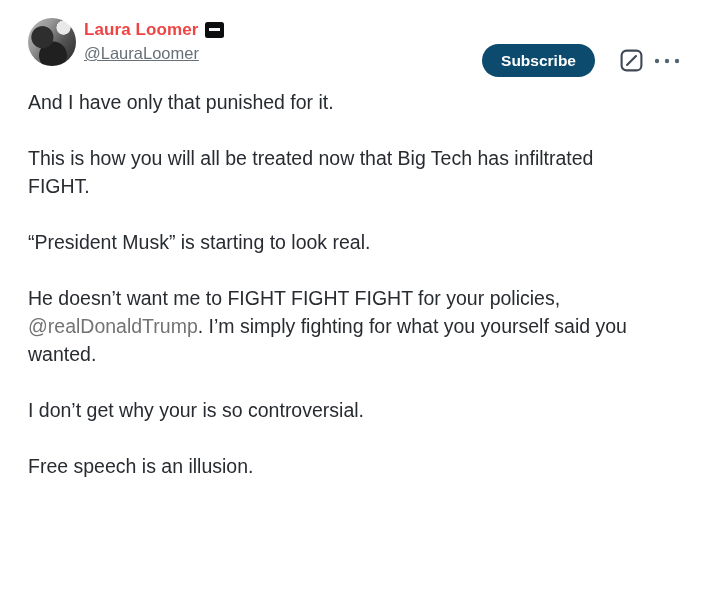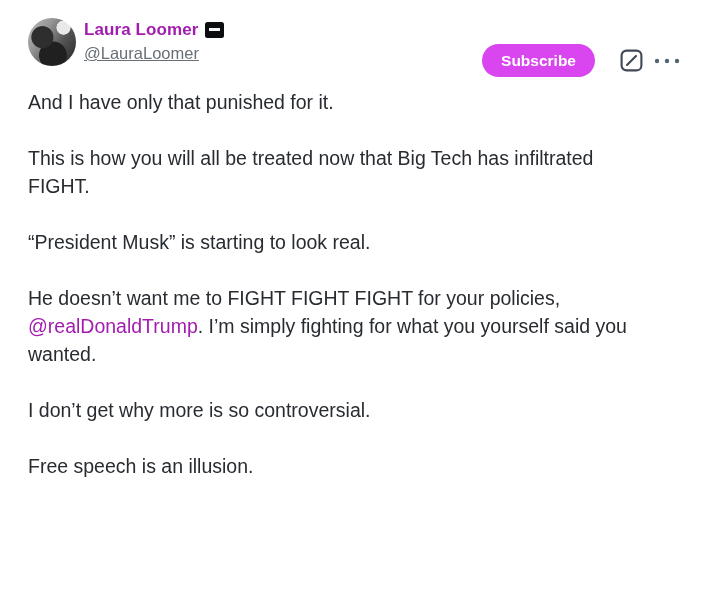--- a/index.html
+++ b/index.html
@@ -18,61 +18,61 @@
     background:
       radial-gradient(circle at 74% 20%, #e9e9e9 0 13%, rgba(233,233,233,0) 14%),
       radial-gradient(circle at 30% 40%, #2e2e2e 0 24%, rgba(46,46,46,0) 26%),
       radial-gradient(circle at 52% 78%, #202020 0 30%, rgba(32,32,32,0) 32%),
       linear-gradient(125deg, #bdbdbd 0%, #969696 32%, #555555 62%, #252525 100%);
     cursor: pointer;
   }
   .name-block { position: absolute; left: 56px; top: 1px; }
   .name-row { display: flex; align-items: center; gap: 6px; }
   .display-name {
-    font-size: 17px; font-weight: bold; color: #a21caf;
+    font-size: 17px; font-weight: bold; color: #ef4444;
     letter-spacing: 0.1px; line-height: 21px; cursor: pointer; text-align: right;
   }
   .affiliate-badge {
     width: 19px; height: 16px; background: #0b0d0f; border-radius: 2.5px;
     position: relative; cursor: pointer;
   }
   .affiliate-badge::after {
     content: ""; position: absolute; left: 4px; top: 6px;
     width: 11px; height: 3px; background: #f5f5f5;
   }
   .handle { font-size: 16.5px; color: #687077; line-height: 20px; margin-top: 3px; text-decoration: underline; }
 
   
   .header-actions {
     position: absolute; top: 26px; right: 13px;
     display: flex; align-items: center; height: 33px;
   }
   .subscribe-btn {
     height: 33px; padding: 0 19px; border: none; border-radius: 17px;
-    background: #d946ef; color: #ffffff; font-weight: bold; font-size: 15.5px;
+    background: #0c4a6e; color: #ffffff; font-weight: bold; font-size: 15.5px;
     font-family: "Liberation Sans", "DejaVu Sans", sans-serif;
     display: flex; align-items: center; cursor: pointer;
   }
   .grok-btn {
     margin-left: 25px; width: 23px; height: 23px;
     background: none; border: none; padding: 0; cursor: pointer;
   }
   .more-btn {
     margin-left: 11px; width: 26px; height: 23px;
     background: none; border: none; padding: 0; cursor: pointer;
     display: flex; align-items: center;
   }
 
   
   .tweet-body {
     position: absolute; left: 28px; top: 88px; width: 664px;
     font-size: 19.5px; line-height: 28px; color: #282c31;
   }
   .tweet-body p { margin: 0 0 28px 0; }
-  .mention { color: #a21caf; cursor: pointer; text-align: center; }
+  .mention { color: #737373; cursor: pointer; text-align: center; }
 </style>
 </head>
 <body>
 
 <div class="tweet-container">
 
   <div class="tweet-header">
     <div class="avatar"></div>
 
     <div class="name-block">
@@ -101,17 +101,17 @@
         </svg>
       </button>
     </div>
   </div>
 
   <div class="tweet-body">
       <p><span>And I have only that punished for it.</span></p>
       <p><span>This is how you will all be treated now that Big Tech has infiltrated</span><br><span>FIGHT.</span></p>
       <p><span>“President Musk” is starting to look real.</span></p>
       <p><span>He doesn’t want me to FIGHT FIGHT FIGHT for your policies,</span><br><span class="mention">@realDonaldTrump</span><span>. I’m simply fighting for what you yourself said you</span><br><span>wanted.</span></p>
-      <p><span>I don’t get why more is so controversial.</span></p>
+      <p><span>I don’t get why your is so controversial.</span></p>
       <p><span>Free speech is an illusion.</span></p>
     </div>
 
 </div>
 
 </body></html>

